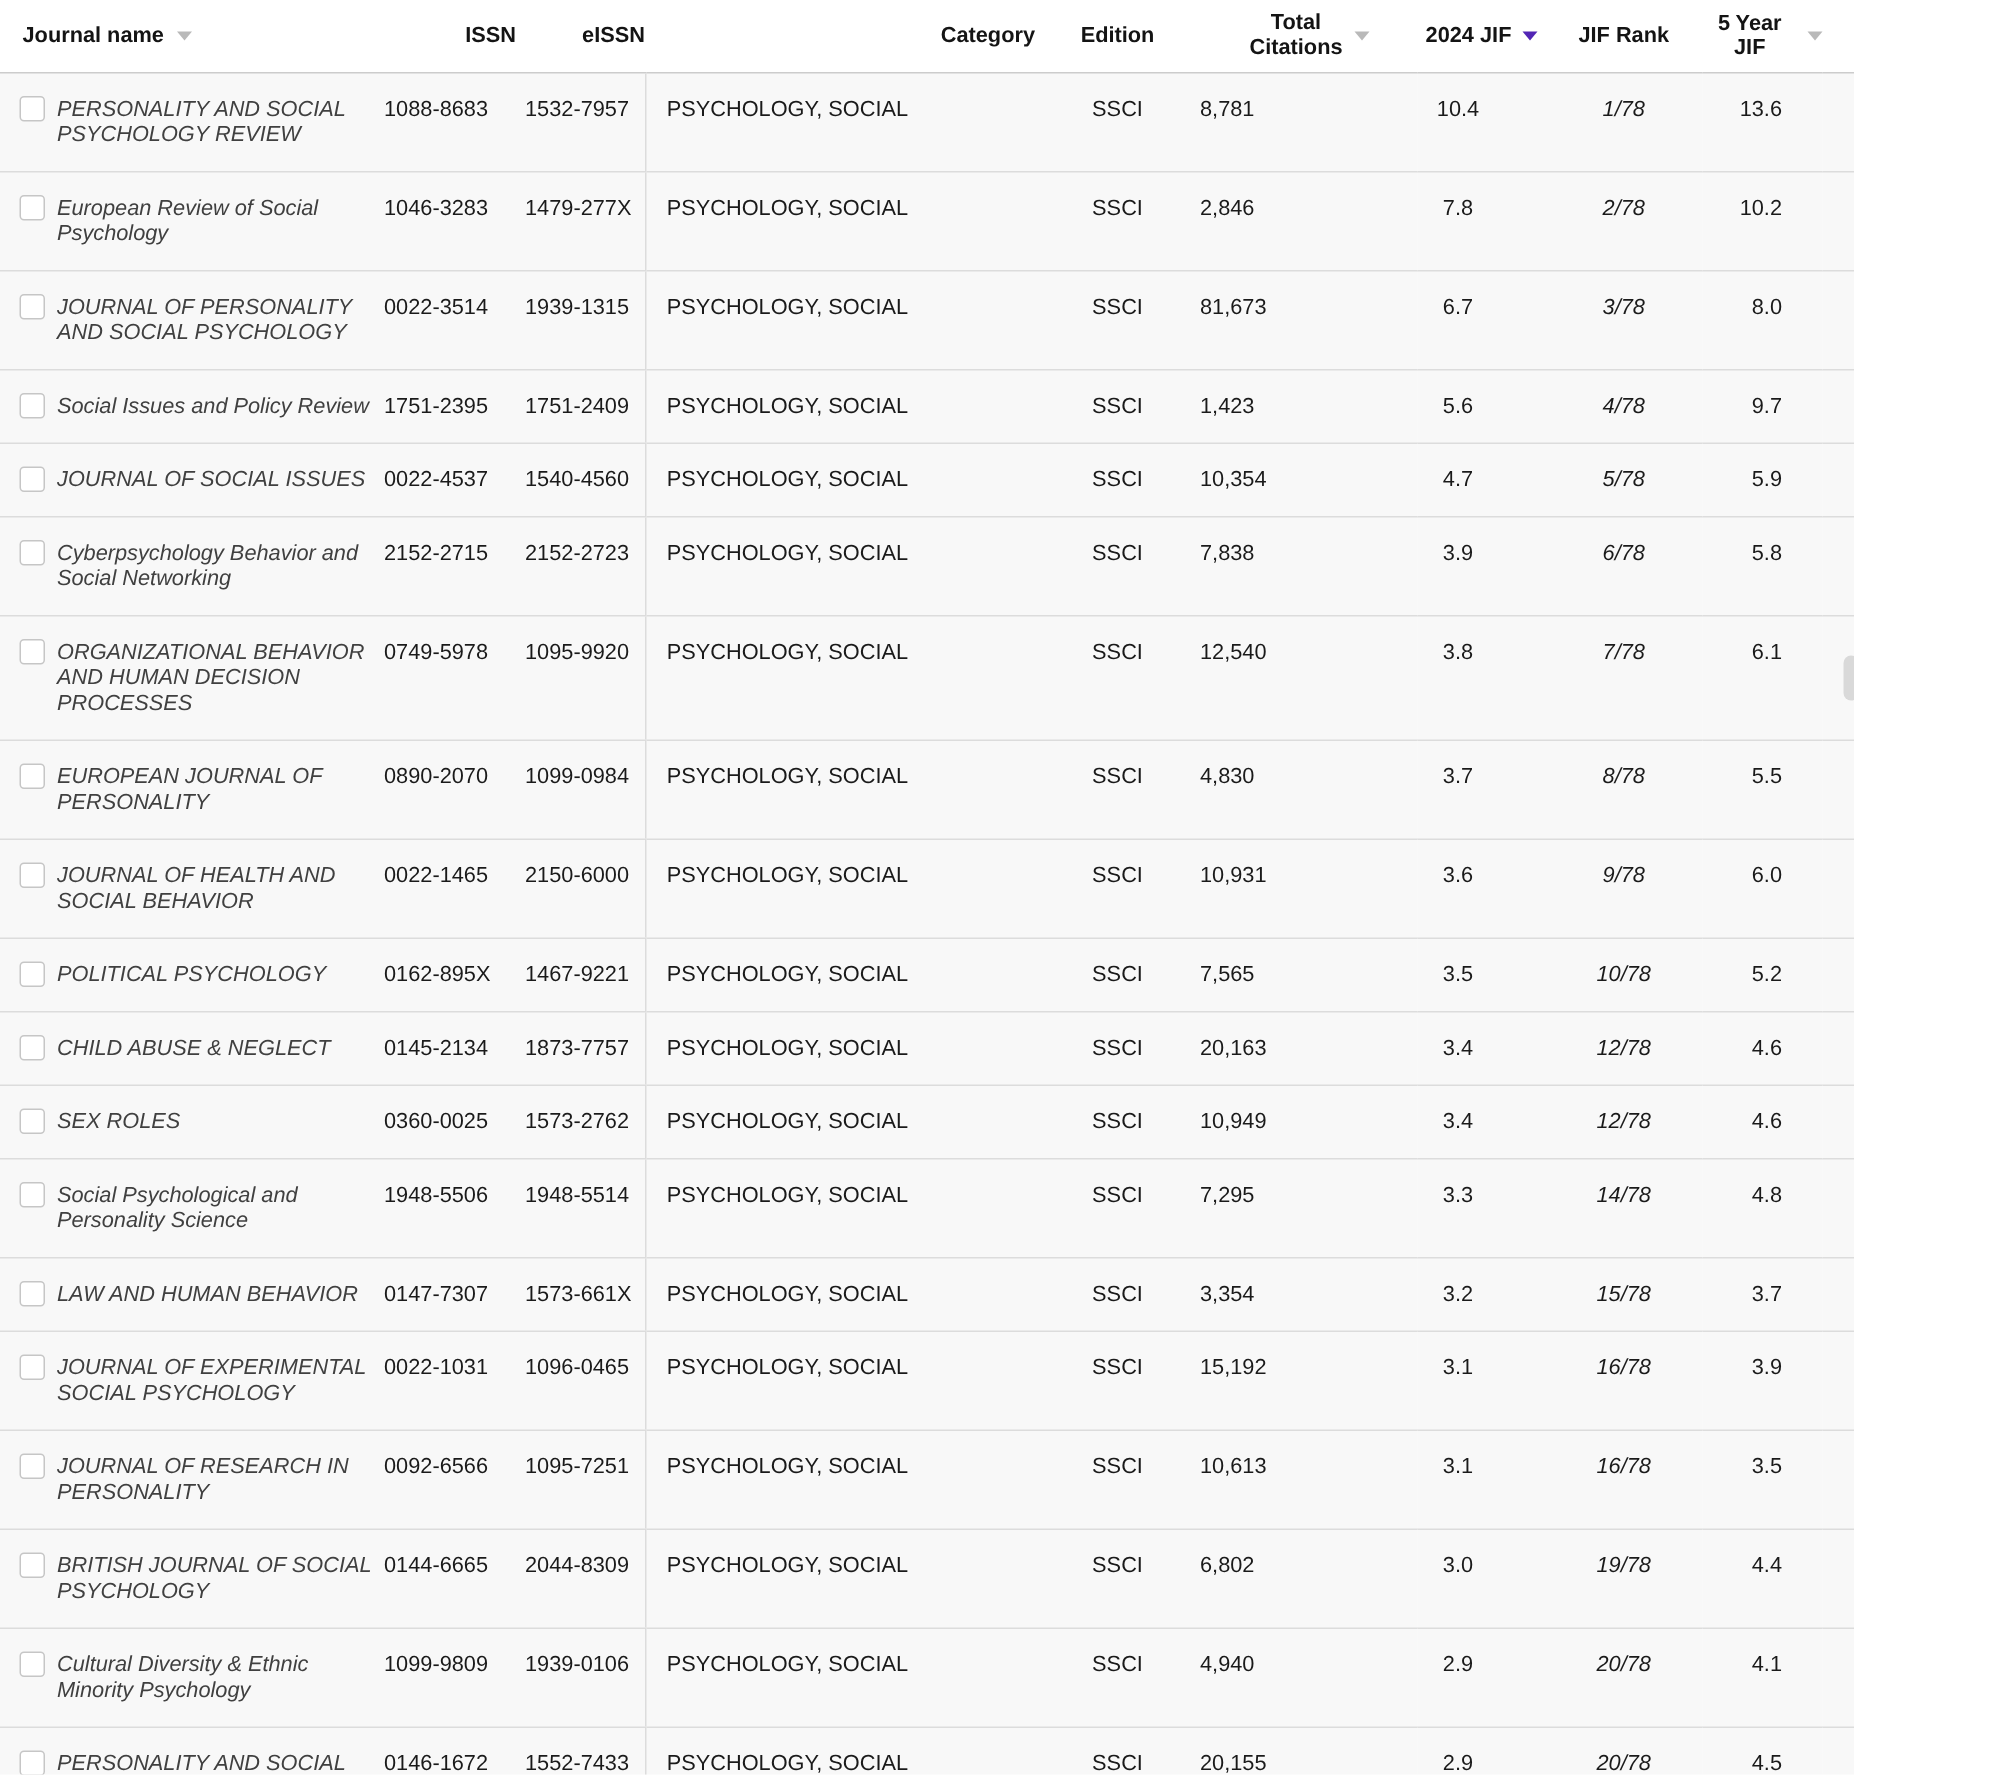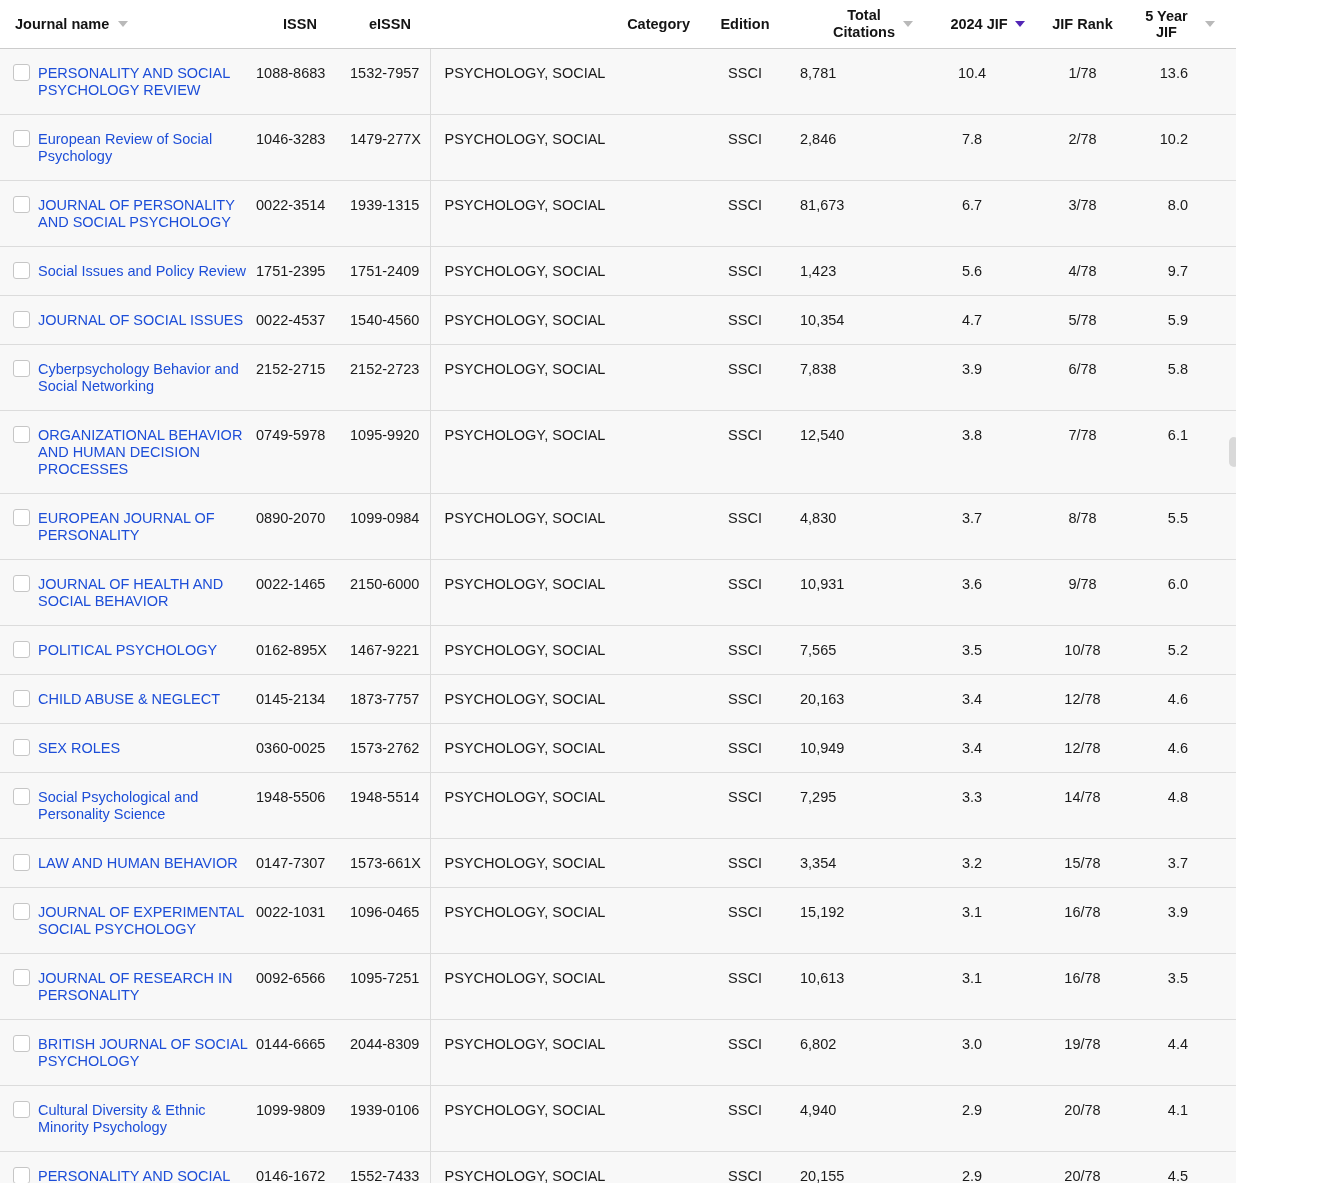--- a/index.html
+++ b/index.html
@@ -6,50 +6,50 @@
   html, body { width: 1341px; height: 1183px; overflow: hidden; background: #ffffff;
     font-family: "Liberation Sans", sans-serif; }
   .viewport { position: relative; width: 1236px; height: 1183px; overflow: hidden; }
 
   table { border-collapse: collapse; table-layout: fixed; width: 1341px; }
 
   
   thead th { height: 48px; vertical-align: middle; background: #ffffff;
     border-bottom: 1px solid #cccccc; font-size: 14.5px; font-weight: 700; color: #141414; }
   th.c-name { text-align: left; padding-left: 15px; }
-  th.c-issn, th.c-eissn { text-align: center; padding-left: 6px; margin-top: 37px; }
+  th.c-issn, th.c-eissn { text-align: right; padding-left: 6px; margin-top: 37px; }
   th.c-category { text-align: right; padding-left: 14px; }
   th.c-edition, th.c-rank, th.c-quartile { text-align: center; }
   .th-flex { display: flex; align-items: center; justify-content: center; gap: 7px; }
   .th-flex .two-line { display: inline-block; width: 64px; text-align: center; line-height: 17px; }
   .name-head { display: inline-flex; align-items: center; gap: 9px; }
 
   
   .arrow { display: inline-block; width: 0; height: 0; flex: none;
     border-left: 5px solid transparent; border-right: 5px solid transparent;
     border-top: 6px solid #b9b9b9; }
   .arrow.active { border-top-color: #5226b5; }
 
   
   tbody td { background: #f8f8f8; border-bottom: 1px solid #dcdcdc; vertical-align: top;
     padding-top: 16px; padding-bottom: 15px; font-size: 14.5px; line-height: 17px; color: #1a1a1a; }
   td.c-issn, td.c-eissn { padding-left: 6px; }
   td.c-category { padding-left: 14px; border-left: 1px solid #dcdcdc; margin-left: 10px; }
   td.c-edition { text-align: center; }
   td.c-citations { text-align: left; padding-right: 33px; }
   td.c-jif { text-align: center; padding-right: 31px; }
-  td.c-rank { text-align: center; }
+  td.c-rank { text-align: center; font-style: italic; }
   td.c-5yr { text-align: right; padding-right: 27px; }
   td.c-quartile { text-align: center; }
 
   .name-wrap { display: flex; align-items: flex-start; gap: 8px; padding-left: 13px; }
   .checkbox { width: 17px; height: 17px; flex: none; margin-top: -1px;
     border: 1px solid #c6c6c6; border-radius: 3px; background: #ffffff; cursor: pointer; }
-  .journal-link { display: inline-block; width: 210px; color: #1d4ed8; text-decoration: none;
-    cursor: pointer; }
+  .journal-link { display: inline-block; width: 210px; color: #404040; text-decoration: none;
+    cursor: pointer; font-style: italic; }
 
   
   .scroll-thumb { position: absolute; right: -3px; top: 437px; width: 10px; height: 30px;
     border-radius: 6px; background: #d9d9d9; }
 </style>
 </head>
 <body>
 
 <div class="viewport">
   <table>

